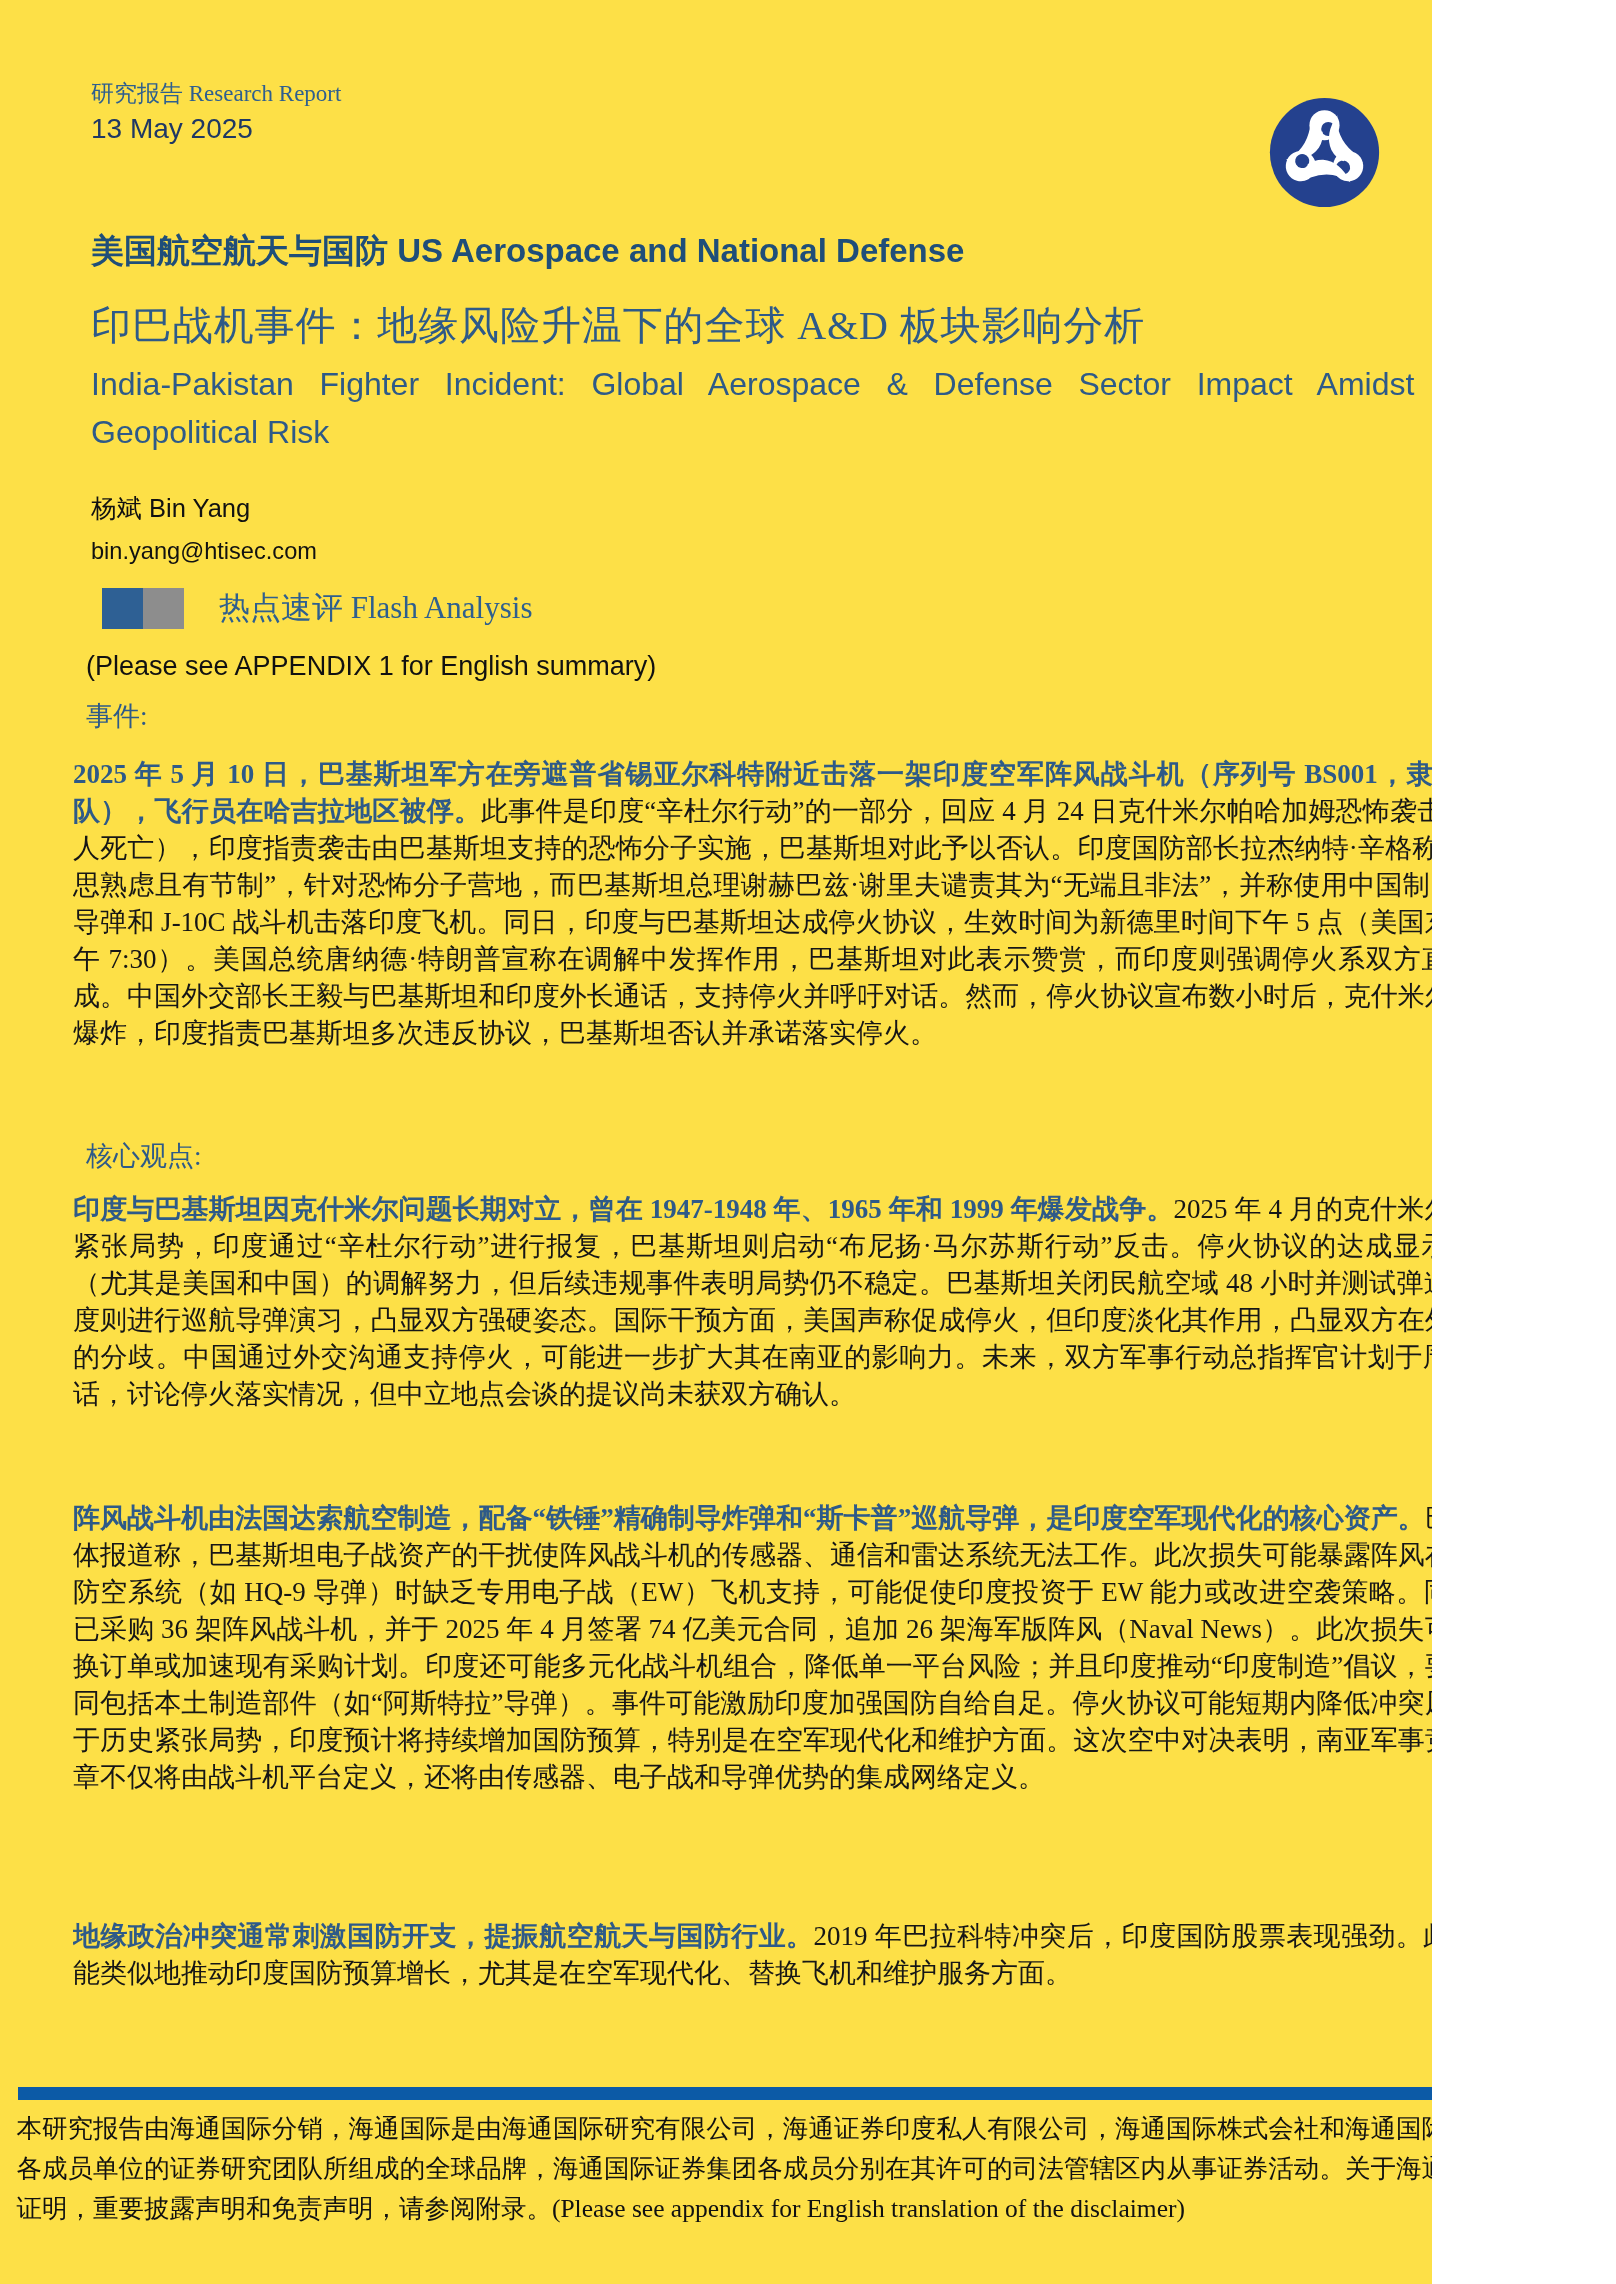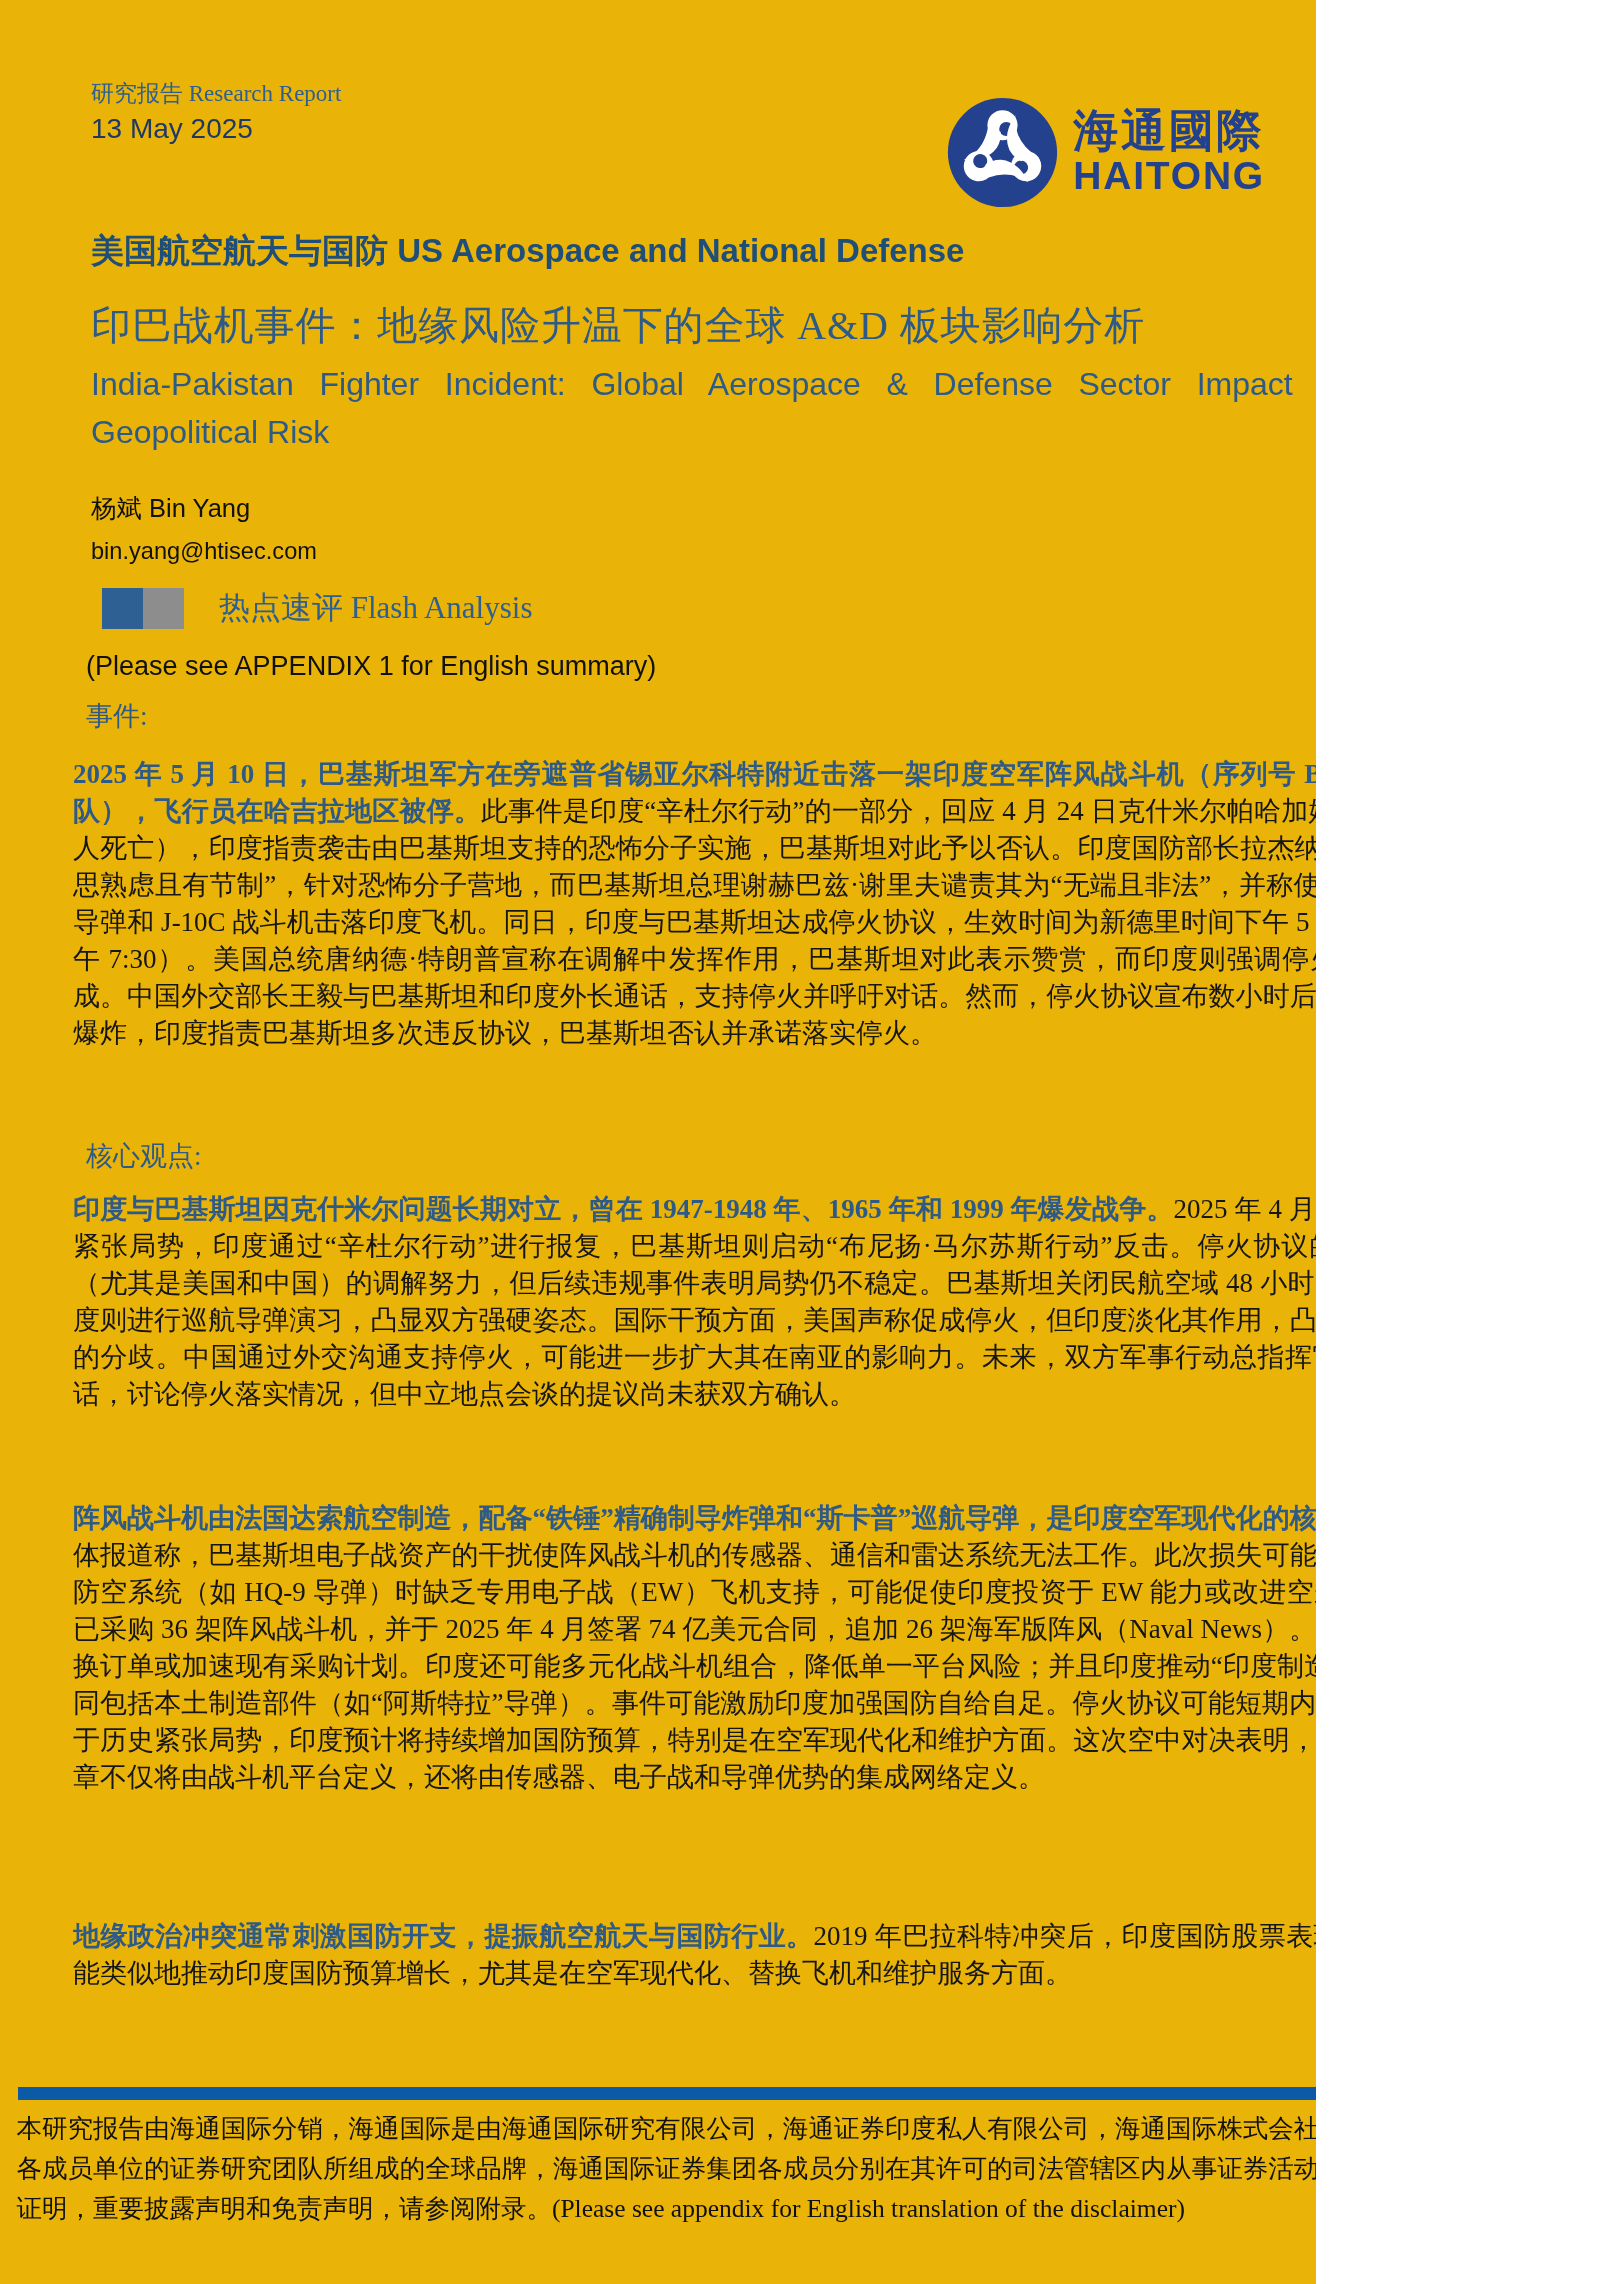--- a/index.html
+++ b/index.html
@@ -1,17 +1,17 @@
 <!DOCTYPE html>
 <html style="font-size:14.5px"><head>
 <meta charset="utf-8">
 <style>
   html,body { margin:0; padding:0; background:#ffffff; }
   .page {
-    position:relative; width:1316px; height:2285px; background:#eab308;
+    position:relative; width:1432px; height:2285px; background:#fde047;
     overflow:hidden; font-family:"Liberation Sans", sans-serif;
   }
   
   .kicker { position:absolute; left:91px; top:78px; font-size:23px; color:#2E5F8F;
             font-family:"Liberation Serif", serif; }
   .date   { position:absolute; left:91px; top:113px; font-size:28px; color:#1F3864; }
   .logo   { position:absolute; right:51px; top:96px; display:flex; align-items:center; gap:14.5px; }
   .logo-mark { width:113px; height:113px; flex:0 0 auto; }
   .logo-text { display:flex; flex-direction:column; line-height:1.05; }
   .logo-zh { font-size:45px; font-weight:600; color:#24418E; letter-spacing:2.7px;
@@ -76,24 +76,20 @@
           <circle cx="64" cy="35" r="7.5" fill="#24418E"></circle>
           <path d="M 44.5 34 Q 40 58 19 68 Q 43 70 54 55 Q 59 47 58 38 Z" fill="#ffffff"></path>
         </g>
         <g transform="rotate(240 60 60)">
           <circle cx="60" cy="31" r="16" fill="#ffffff"></circle>
           <circle cx="64" cy="35" r="7.5" fill="#24418E"></circle>
           <path d="M 44.5 34 Q 40 58 19 68 Q 43 70 54 55 Q 59 47 58 38 Z" fill="#ffffff"></path>
         </g>
       </g>
     </svg>
-    <div class="logo-text">
-      <span class="logo-zh">海通國際</span>
-      <span class="logo-en">HAITONG</span>
-    </div>
   </div>
 
   <div class="section-title">美国航空航天与国防 US Aerospace and National Defense</div>
   <h1 class="title-zh">印巴战机事件：地缘风险升温下的全球 A&amp;D 板块影响分析</h1>
   <div class="title-en">India-Pakistan Fighter Incident: Global Aerospace &amp; Defense Sector Impact Amidst Rising Geopolitical Risk</div>
 
   <div class="author">杨斌 Bin Yang</div>
   <a class="email">bin.yang@htisec.com</a>
 
   <div class="banner">

